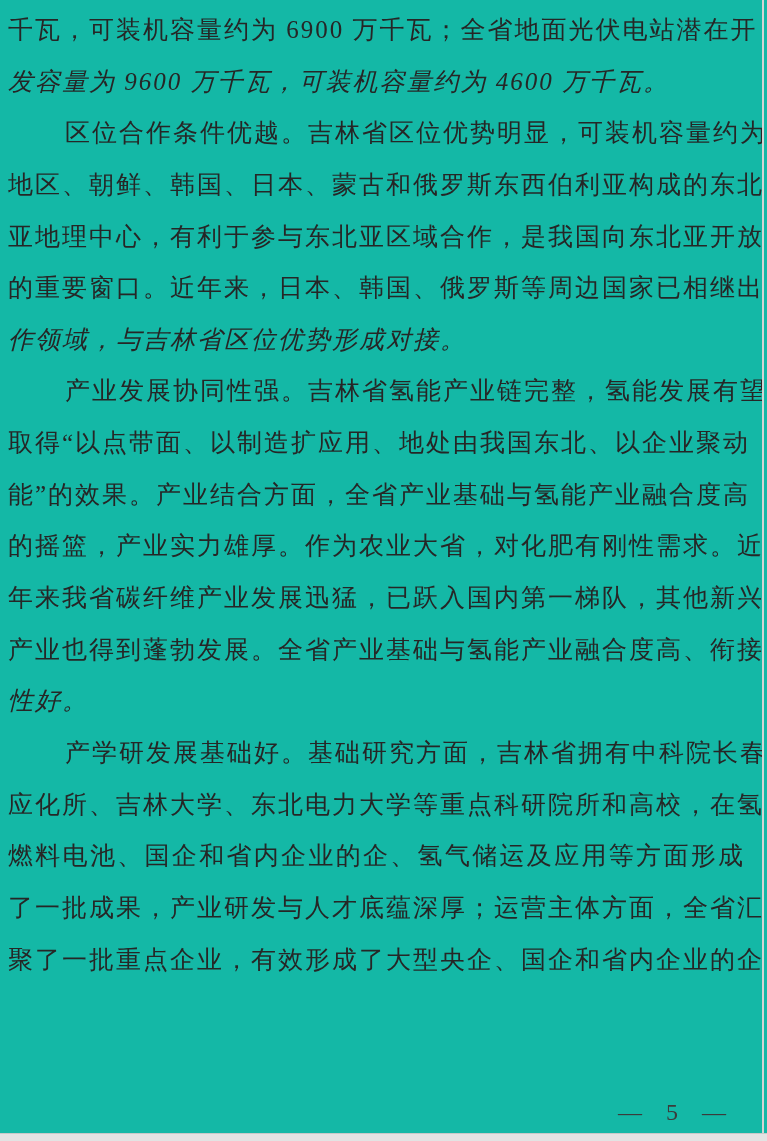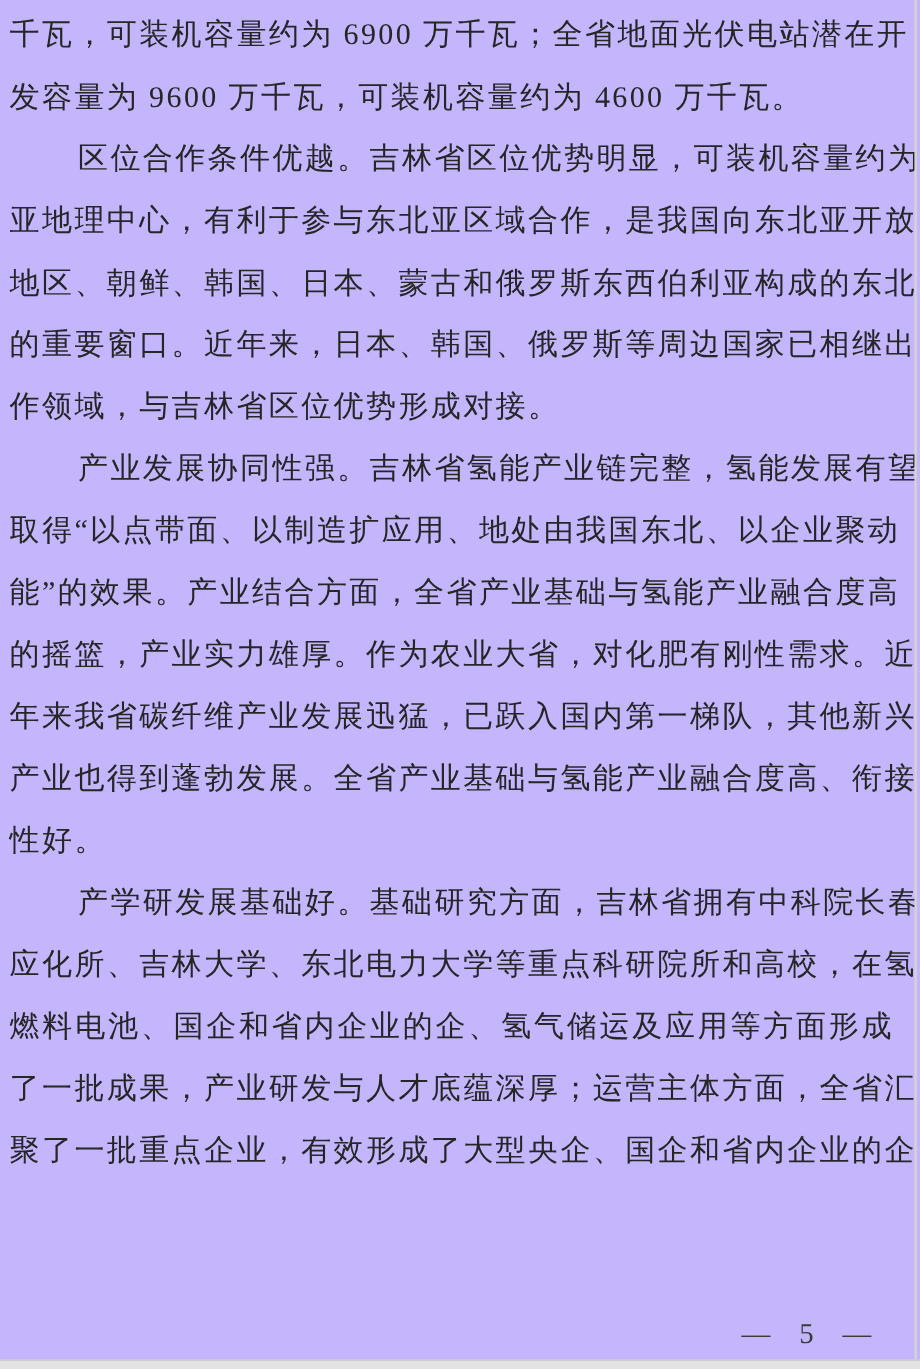--- a/index.html
+++ b/index.html
@@ -6,21 +6,21 @@
   html, body { width: 767px; height: 1141px; }
   body {
     font-family: "Liberation Serif", "DejaVu Serif", serif;
     background: #ffffff;
     overflow: hidden;
   }
   .page {
     position: relative;
     width: 767px;
     height: 1141px;
-    background: #c4b5fd;
+    background: #14b8a6;
   }
   .text-body {
     position: absolute;
     left: 8px;
     top: 4px;
     width: 737px;
   }
   .line {
     font-size: 25px;
     letter-spacing: 2px;
@@ -29,20 +29,21 @@
     color: #262626;
     text-align: justify;
     text-align-last: justify;
     text-justify: inter-character;
     white-space: nowrap;
     overflow: visible;
   }
   .line.para-end {
     text-align: left;
     text-align-last: left;
+    font-style: italic;
   }
   .line.indent {
     text-indent: 57px;
   }
   .page-footer {
     position: absolute;
     top: 1096px;
     right: 40px;
     height: 32px;
     font-size: 24px;
@@ -71,22 +72,22 @@
 </style>
 </head>
 <body>
 
 <div class="page">
 
   <div class="text-body">
       <div class="line">千瓦，可装机容量约为 6900 万千瓦；全省地面光伏电站潜在开</div>
       <div class="line para-end">发容量为 9600 万千瓦，可装机容量约为 4600 万千瓦。</div>
       <div class="line indent">区位合作条件优越。吉林省区位优势明显，可装机容量约为</div>
+      <div class="line">地区、朝鲜、韩国、日本、蒙古和俄罗斯东西伯利亚构成的东北</div>
       <div class="line">亚地理中心，有利于参与东北亚区域合作，是我国向东北亚开放</div>
-      <div class="line">地区、朝鲜、韩国、日本、蒙古和俄罗斯东西伯利亚构成的东北</div>
       <div class="line">的重要窗口。近年来，日本、韩国、俄罗斯等周边国家已相继出</div>
       <div class="line para-end">作领域，与吉林省区位优势形成对接。</div>
       <div class="line indent">产业发展协同性强。吉林省氢能产业链完整，氢能发展有望</div>
       <div class="line">取得“以点带面、以制造扩应用、地处由我国东北、以企业聚动</div>
       <div class="line">能”的效果。产业结合方面，全省产业基础与氢能产业融合度高</div>
       <div class="line">的摇篮，产业实力雄厚。作为农业大省，对化肥有刚性需求。近</div>
       <div class="line">年来我省碳纤维产业发展迅猛，已跃入国内第一梯队，其他新兴</div>
       <div class="line">产业也得到蓬勃发展。全省产业基础与氢能产业融合度高、衔接</div>
       <div class="line para-end">性好。</div>
       <div class="line indent">产学研发展基础好。基础研究方面，吉林省拥有中科院长春</div>

